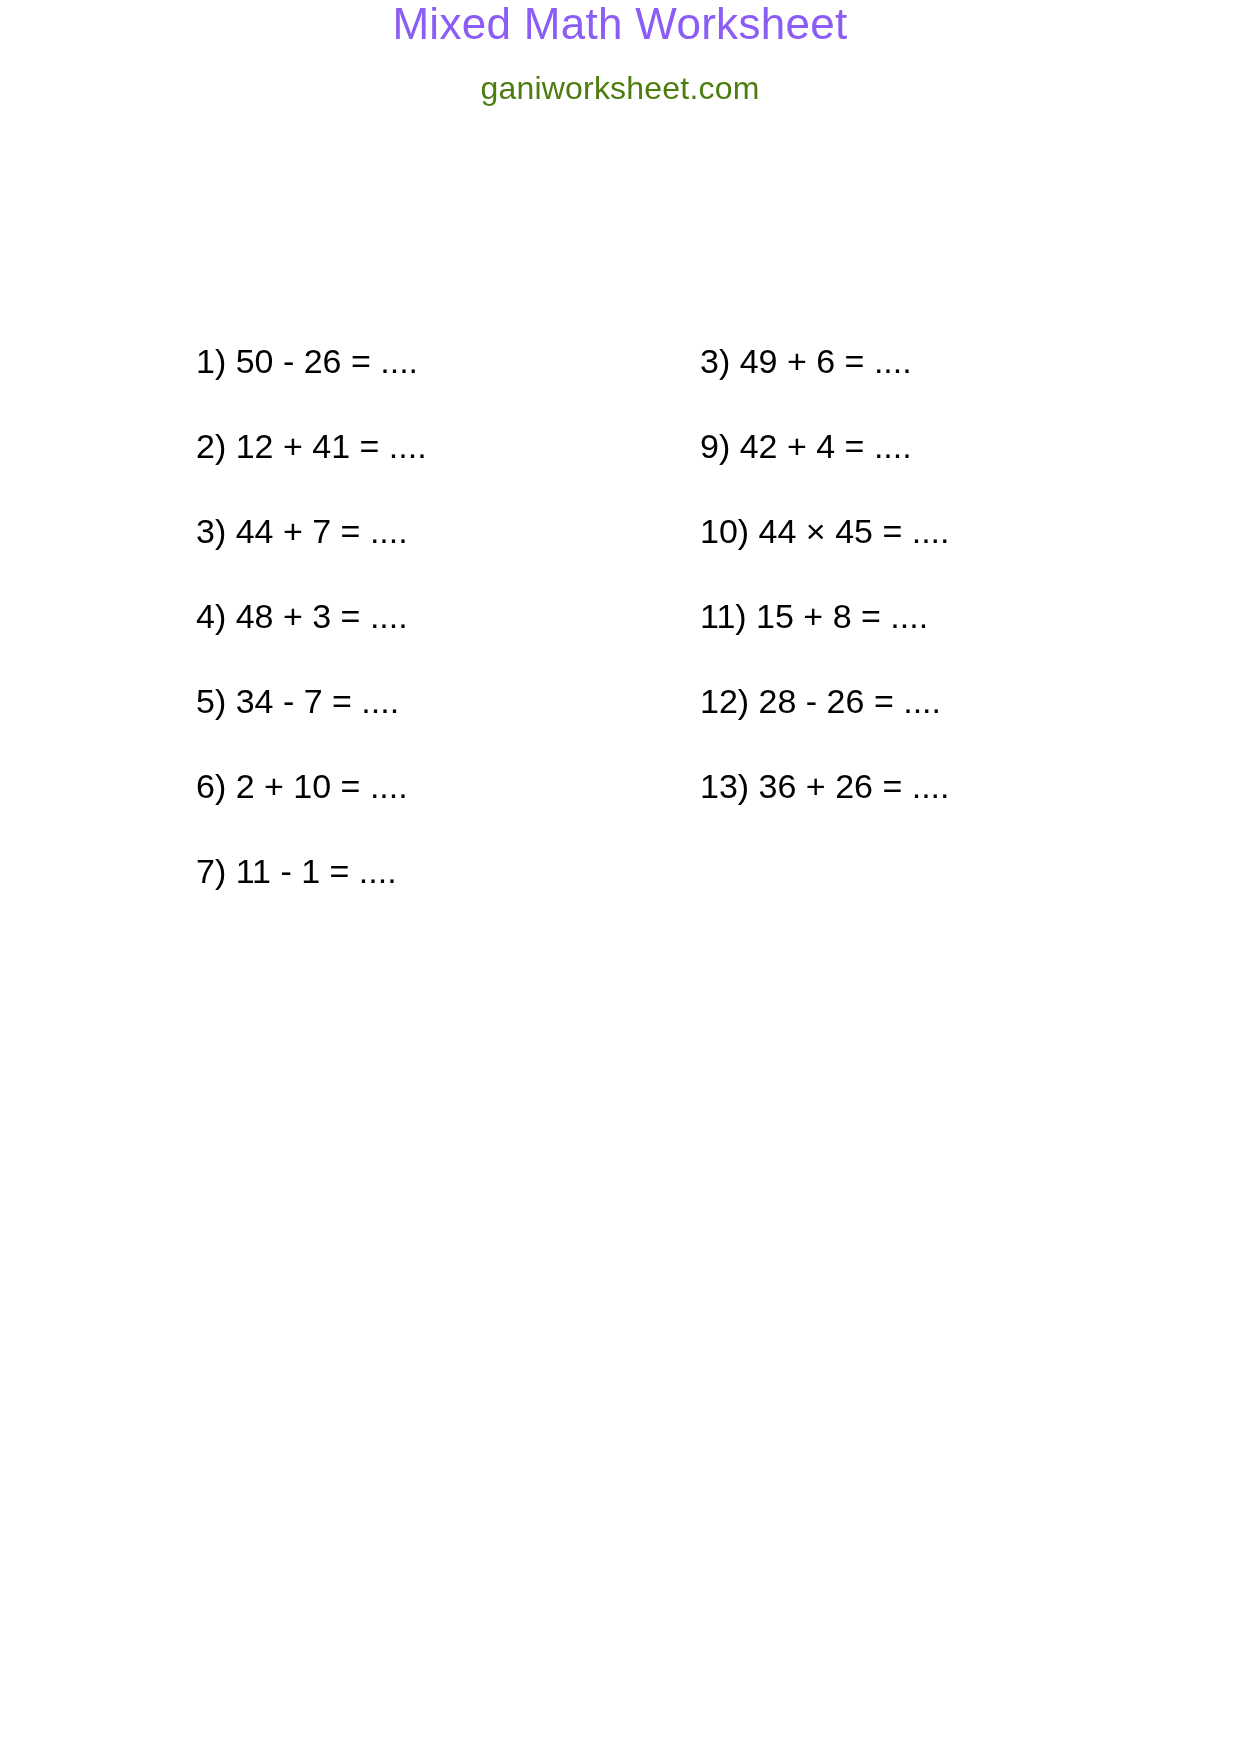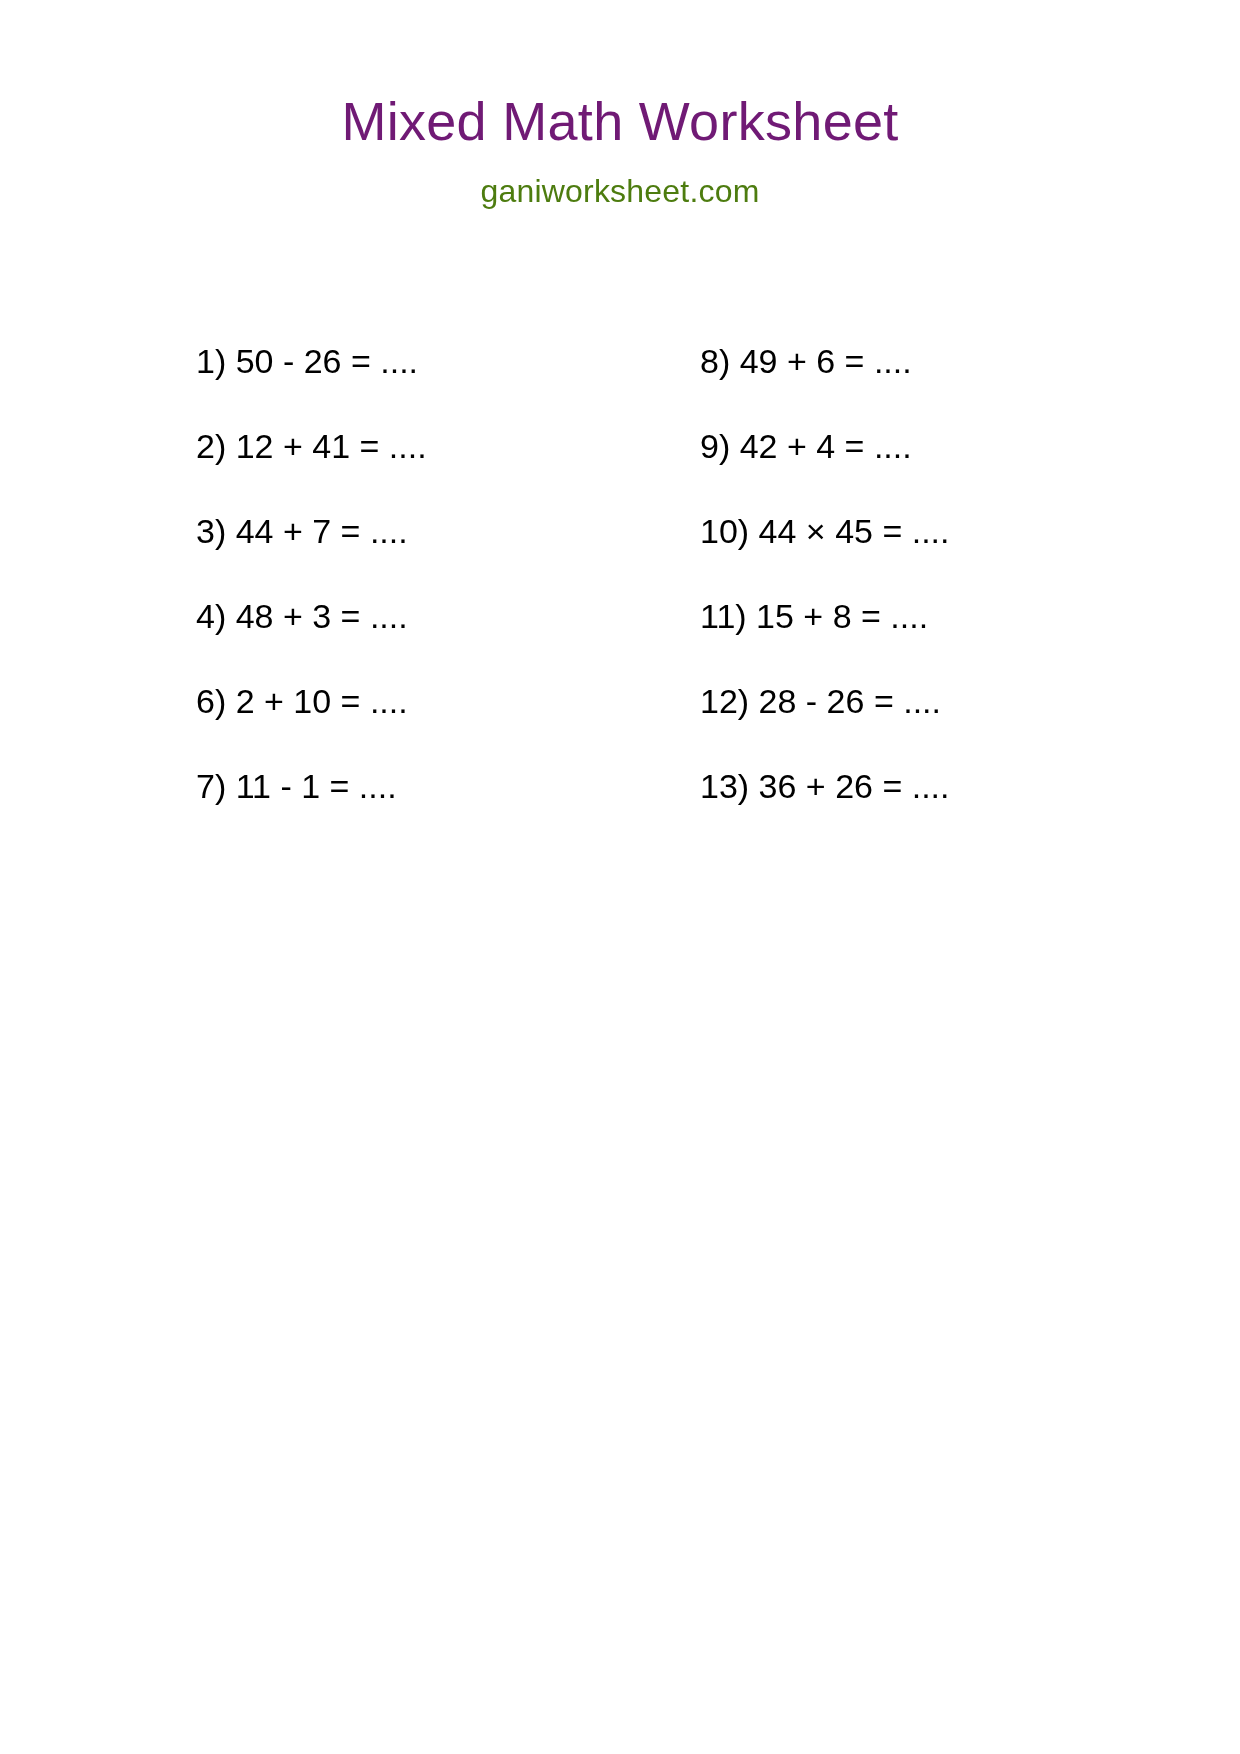--- a/index.html
+++ b/index.html
@@ -15,27 +15,26 @@
     overflow: hidden;
   }
   .page {
     position: relative;
     width: 1240px;
     height: 1754px;
     box-sizing: border-box;
   }
   .title {
     text-align: center;
-    font-size: 54px;
+    font-size: 44px;
     font-weight: 400;
     line-height: 1.1;
     margin: 0;
-    padding-top: 92px;
     letter-spacing: 0.3px;
-    color: #701a75;
+    color: #8b5cf6;
   }
   .subtitle {
     text-align: center;
     font-size: 32px;
     font-weight: 400;
     color: #4d7c0f;
     margin: 0;
     padding-top: 22px;
     letter-spacing: 0.2px;
   }
@@ -80,26 +79,27 @@
   <h1 class="title">Mixed Math Worksheet</h1>
   <div class="subtitle">ganiworksheet.com</div>
 
   <div class="problems">
 
     <div class="column column-left">
       <div class="problem">1) 50 - 26 = ....</div>
       <div class="problem">2) 12 + 41 = ....</div>
       <div class="problem">3) 44 + 7 = ....</div>
       <div class="problem">4) 48 + 3 = ....</div>
+      <div class="problem">5) 34 - 7 = ....</div>
       <div class="problem">6) 2 + 10 = ....</div>
       <div class="problem">7) 11 - 1 = ....</div>
     </div>
 
     <div class="column column-right">
-      <div class="problem">8) 49 + 6 = ....</div>
+      <div class="problem">3) 49 + 6 = ....</div>
       <div class="problem">9) 42 + 4 = ....</div>
       <div class="problem">10) 44 × 45 = ....</div>
       <div class="problem">11) 15 + 8 = ....</div>
       <div class="problem">12) 28 - 26 = ....</div>
       <div class="problem">13) 36 + 26 = ....</div>
     </div>
 
   </div>
 
 </div>

